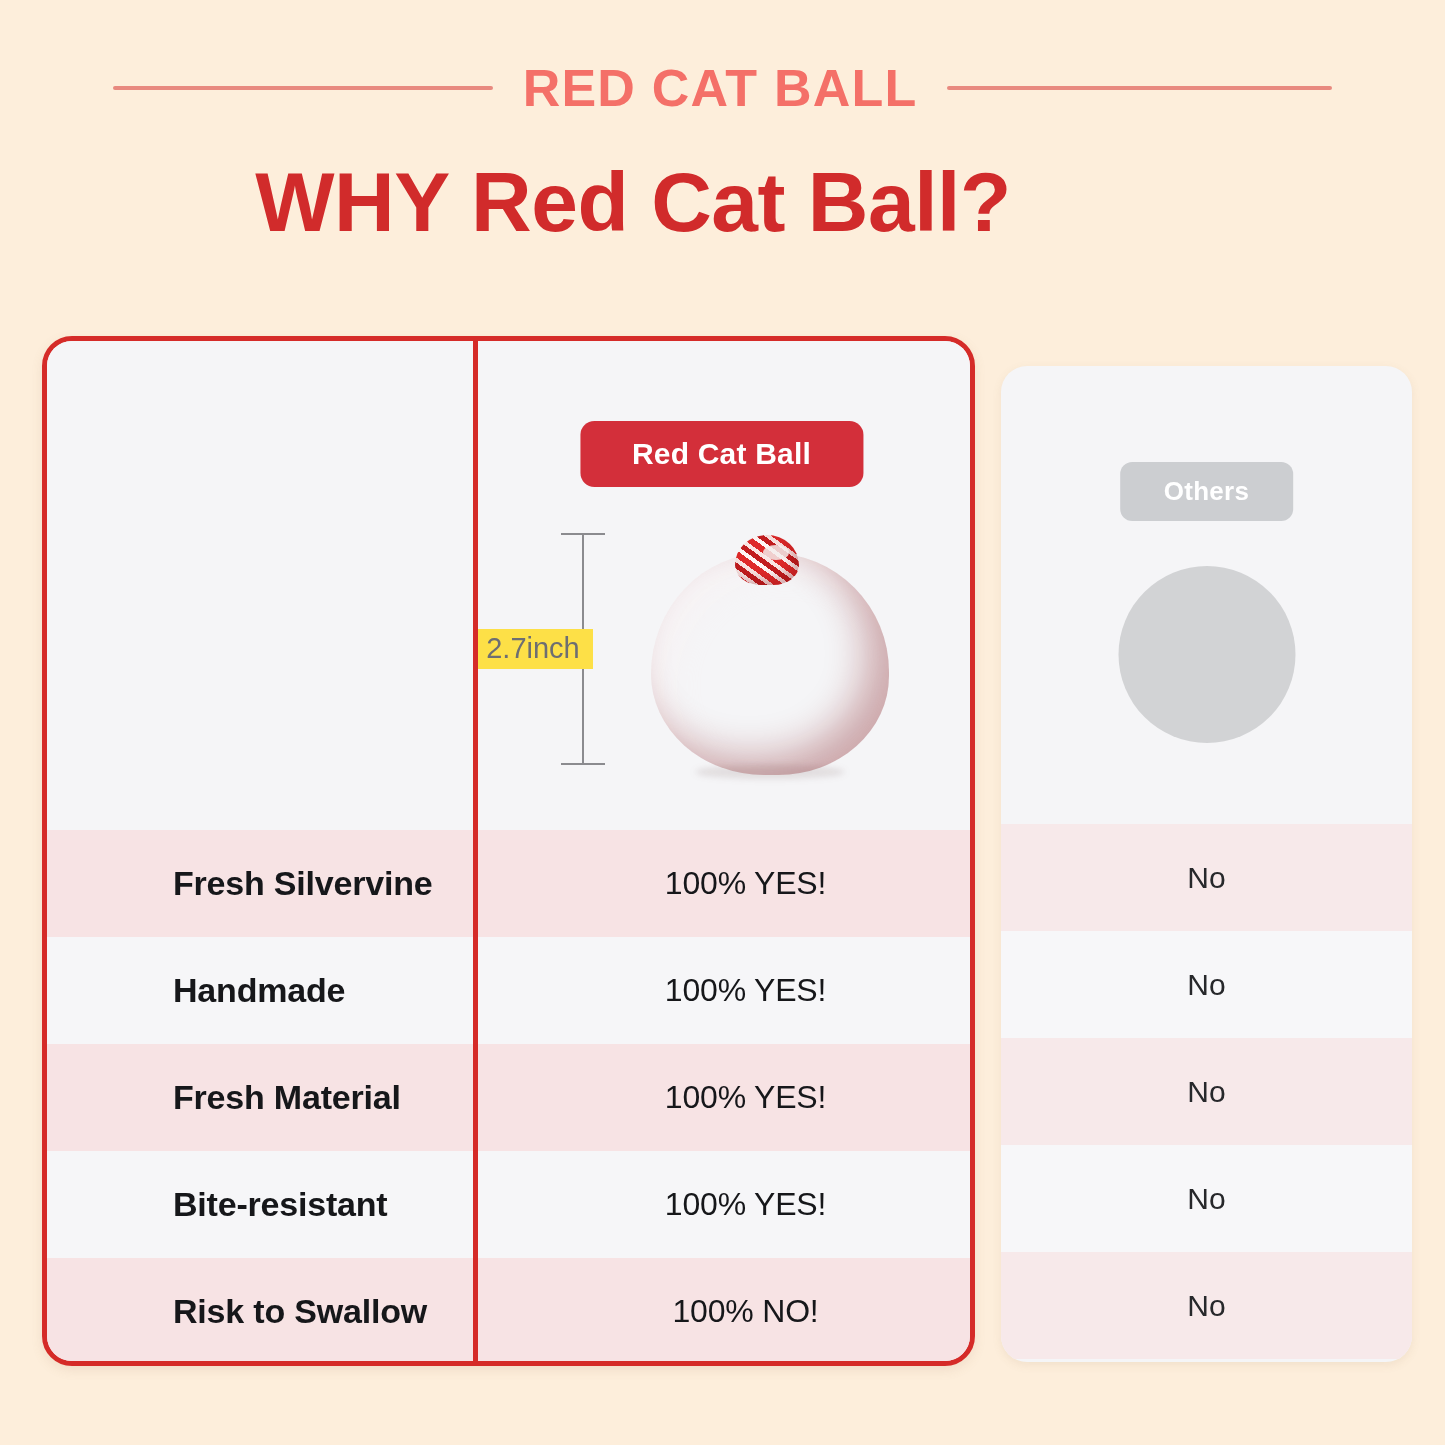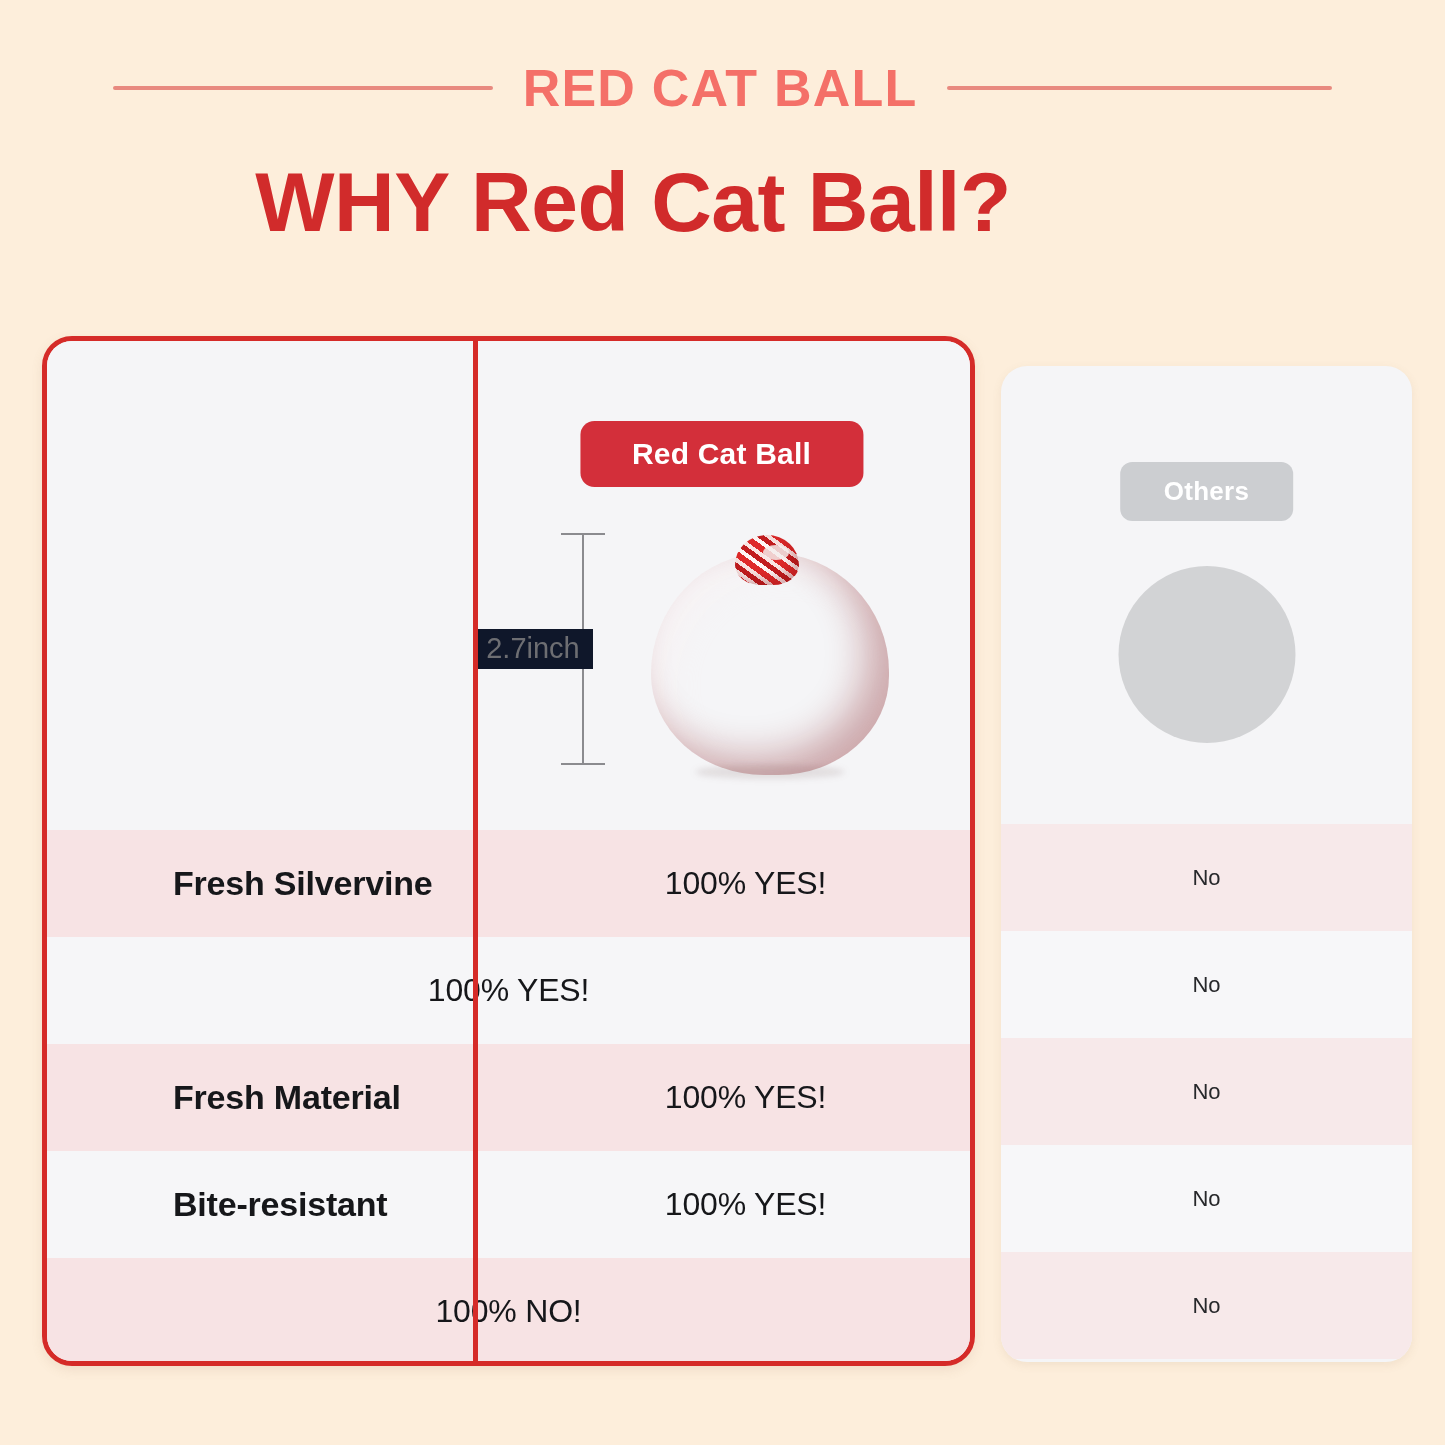--- a/index.html
+++ b/index.html
@@ -110,21 +110,21 @@
     background: #d2d3d5;
   }
 
   .others-rows { }
 
   .others-row {
     height: 107px;
     display: flex;
     align-items: center;
     justify-content: center;
-    font-size: 22px;
+    font-size: 30px;
     color: #27282b;
     text-align: center;
   }
   .others-row.pink  { background: #f7e9ea; }
   .others-row.plain { background: #f7f7f9; }
 
   
   .main-card {
     position: absolute;
     left: 42px;
@@ -201,21 +201,21 @@
   .measure-cap.top { top: 0; }
   .measure-cap.bot { top: 230px; }
   .measure-label {
     position: absolute;
     left: -50px;
     top: 96px;
     width: 120px;
     text-align: center;
     font-size: 29px;
     color: #6d6e72;
-    background: #0f172a;
+    background: #fde047;
     padding: 4px 0;
     line-height: 1.1;
   }
 
   
   .ball-wrap {
     position: absolute;
     left: 166px;
     top: 174px;
     width: 260px;
@@ -377,31 +377,33 @@
   </div>
 
   <div class="card-rows">
 
     <div class="card-row pink">
       <div class="cell-label">Fresh Silvervine</div>
       <div class="cell-value">100% YES!</div>
     </div>
 
     <div class="card-row plain">
+      <div class="cell-label">Handmade</div>
       <div class="cell-value">100% YES!</div>
     </div>
 
     <div class="card-row pink">
       <div class="cell-label">Fresh Material</div>
       <div class="cell-value">100% YES!</div>
     </div>
 
     <div class="card-row plain">
       <div class="cell-label">Bite-resistant</div>
       <div class="cell-value">100% YES!</div>
     </div>
 
     <div class="card-row pink">
+      <div class="cell-label">Risk to Swallow</div>
       <div class="cell-value">100% NO!</div>
     </div>
 
   </div>
 </div>
 
 </body></html>

